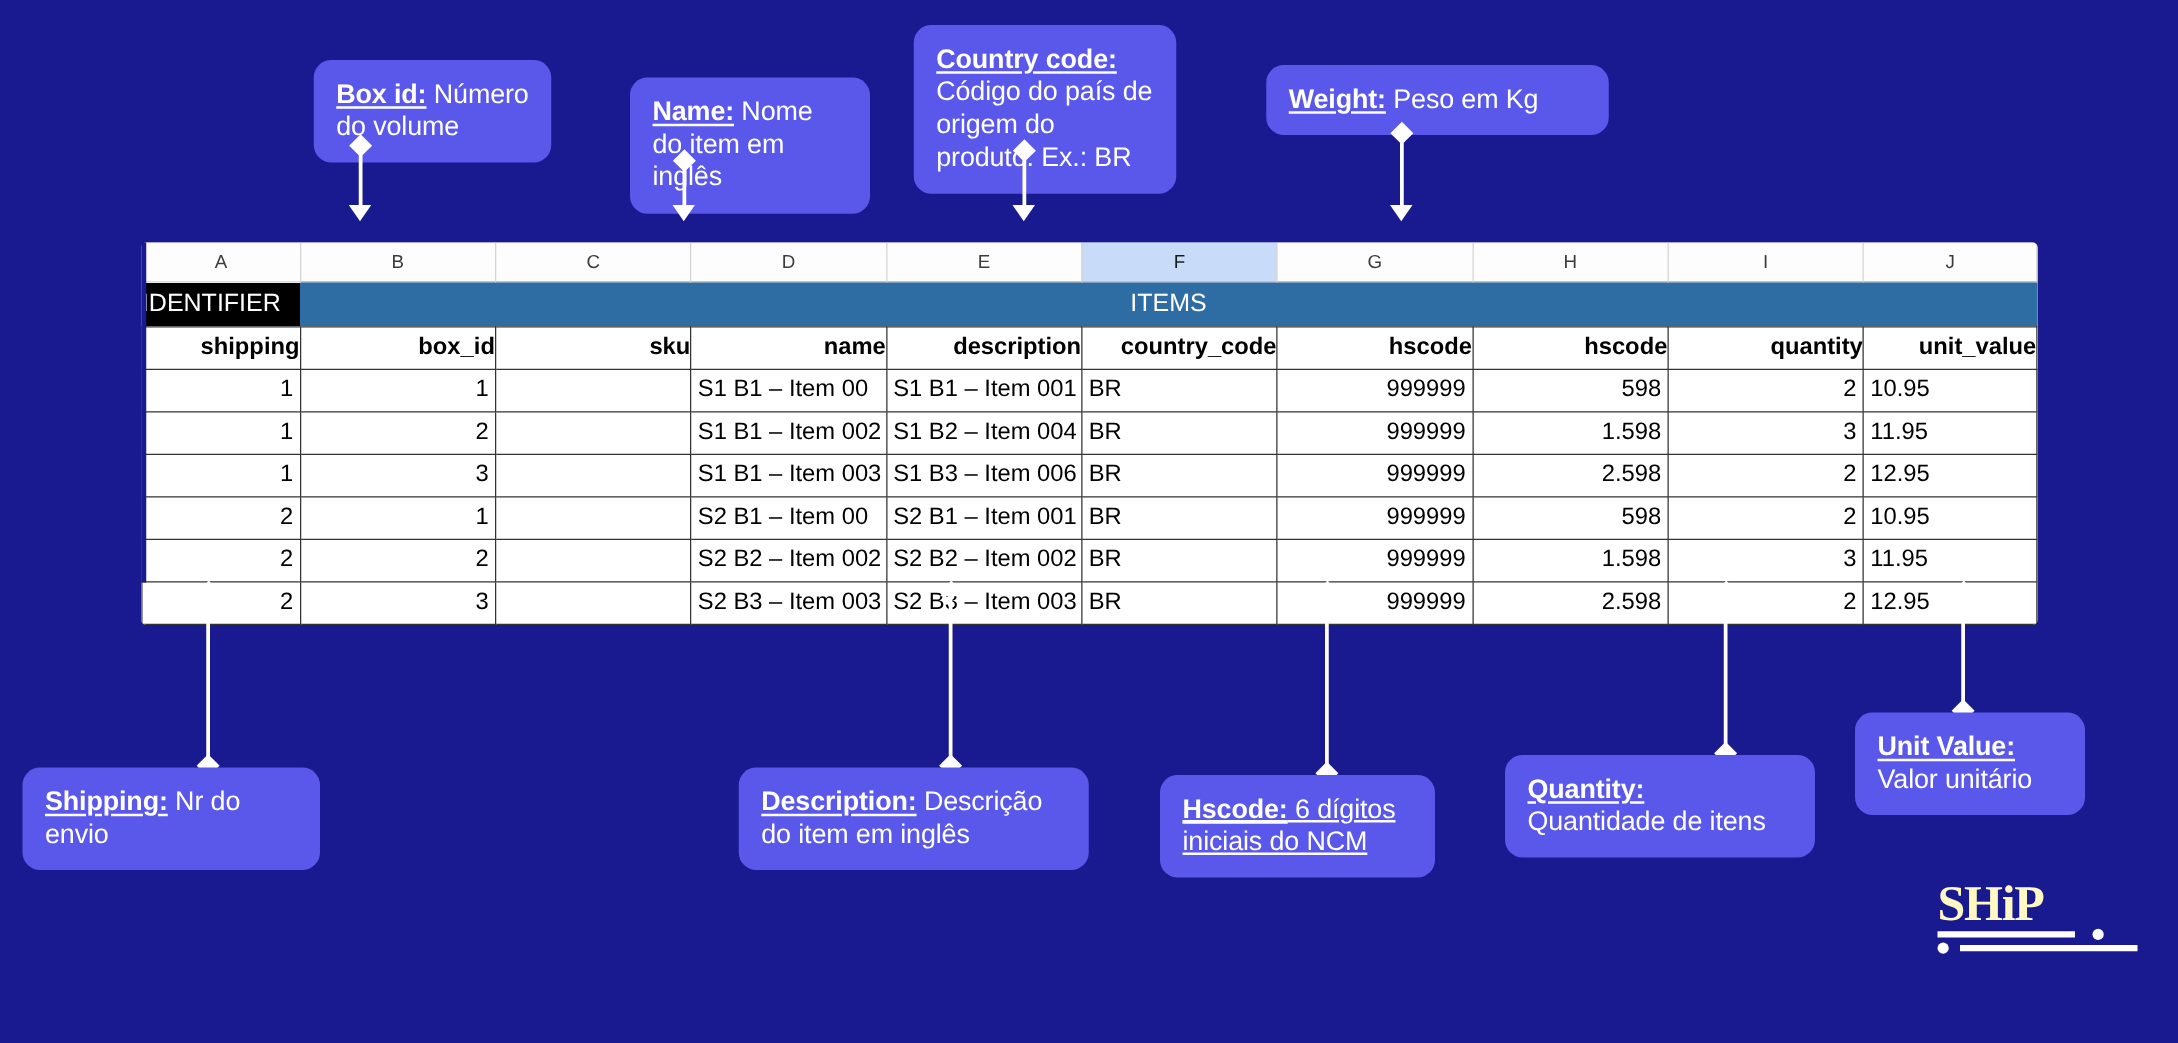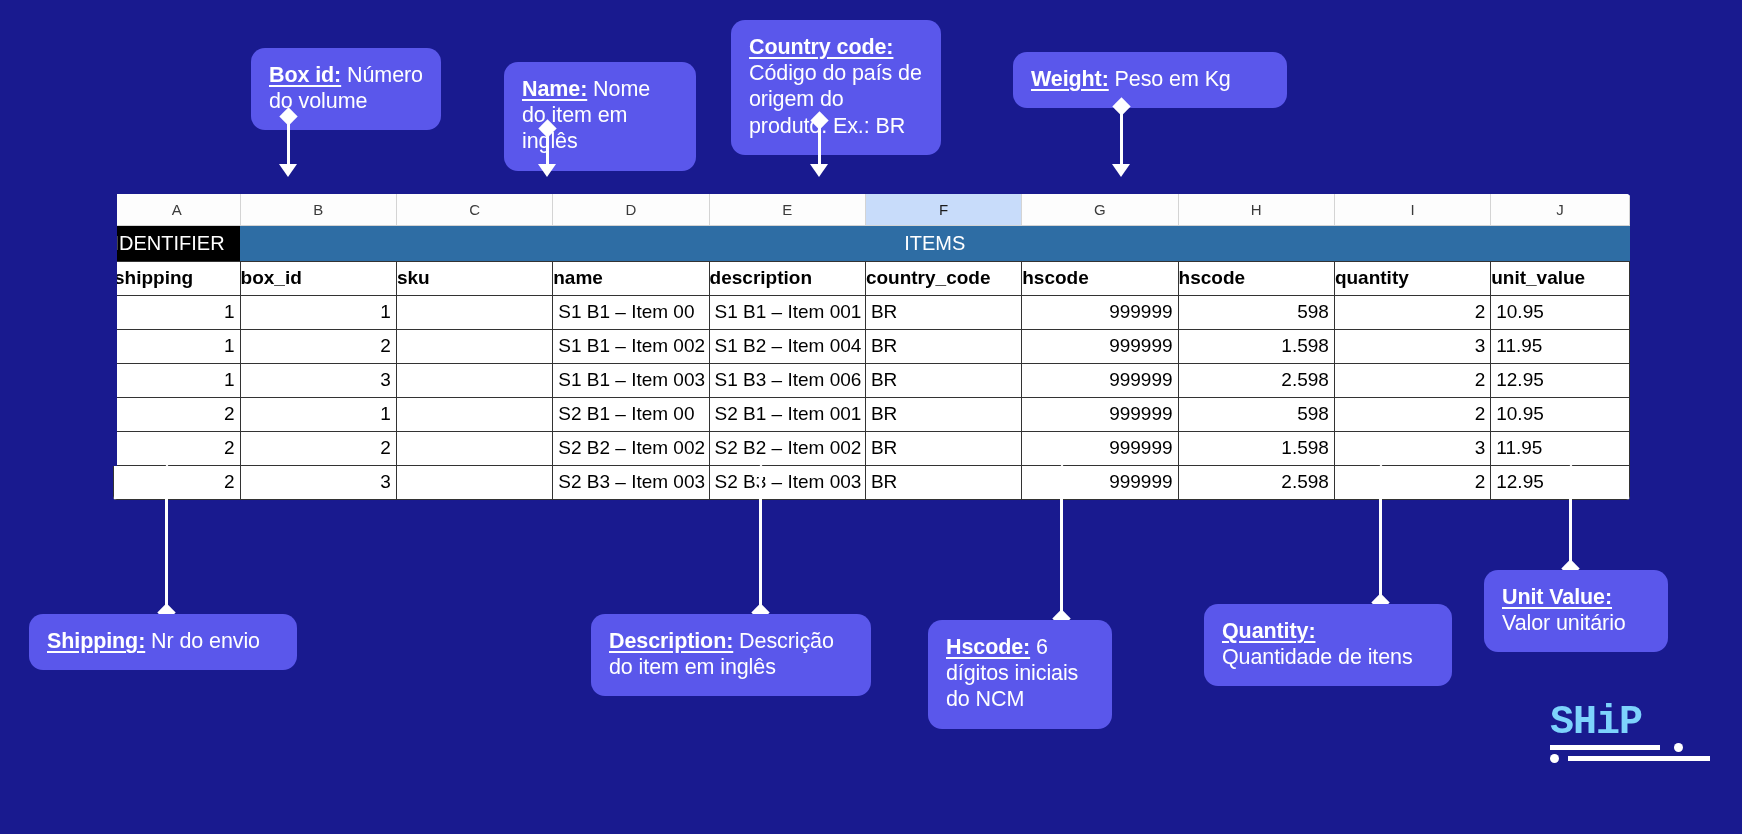--- a/index.html
+++ b/index.html
@@ -123,21 +123,21 @@
     background: #2e6da4;
     color: #ffffff;
     font-size: 20px;
     text-align: center;
   }
   
   tr.fields td {
     font-size: 19px;
     font-weight: bold;
     color: #000000;
-    text-align: left;
+    text-align: right;
     height: 34px;
     border: 1px solid #333333;
     background: #ffffff;
   }
   
   tr.data td {
     font-size: 19px;
     color: #000000;
     height: 34px;
     background: #ffffff;
@@ -162,24 +162,24 @@
 
   
   .logo {
     position: absolute;
     right: 32px;
     bottom: 36px;
     width: 160px;
     height: 94px;
   }
   .logo-text {
-    color: #7dd3fc;
+    color: #fef9c3;
     font-weight: bold;
     font-size: 40px;
-    font-family: Liberation Mono, monospace;
+    font-family: Liberation Serif, serif;
     letter-spacing: -1px;
     line-height: 0.95;
   }
   .logo-rule {
     position: relative;
     height: 20px;
   }
   .logo-rule .bar {
     position: absolute;
     background: #ffffff;
@@ -383,29 +383,29 @@
   <div class="conn-line" style="left:1379px; top:477px; height:124px;"></div>
   <div class="diamond" style="left:1374px; top:596px;"></div>
 </div>
 
 <div class="connector">
   <div class="arrow-up" style="left:1562px; top:464px;"></div>
   <div class="conn-line" style="left:1569px; top:477px; height:90px;"></div>
   <div class="diamond" style="left:1564px; top:562px;"></div>
 </div>
 
-<div class="callout" style="left:29px; top:614px; width:268px;">
+<div class="callout" style="left:18px; top:614px; width:238px;">
   <span class="lbl">Shipping:</span><span> Nr do envio</span>
 </div>
 
 <div class="callout" style="left:591px; top:614px; width:280px;">
   <span class="lbl">Description:</span><span> Descrição do item em inglês</span>
 </div>
 
-<div class="callout" style="left:928px; top:620px; width:184px;">
+<div class="callout" style="left:928px; top:620px; width:220px;text-decoration:underline;">
   <span class="lbl">Hscode:</span><span> 6 dígitos iniciais do NCM</span>
 </div>
 
 <div class="callout" style="left:1204px; top:604px; width:248px;">
   <span class="lbl">Quantity:</span><br><span>Quantidade de itens</span>
 </div>
 
 <div class="callout" style="left:1484px; top:570px; width:184px;">
   <span class="lbl">Unit Value:</span><span> Valor unitário</span>
 </div>

